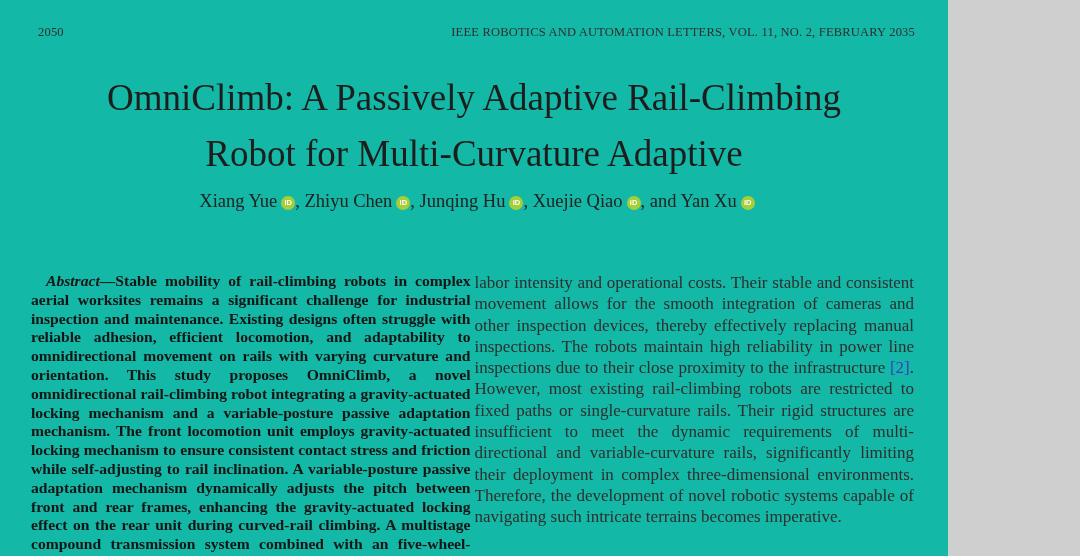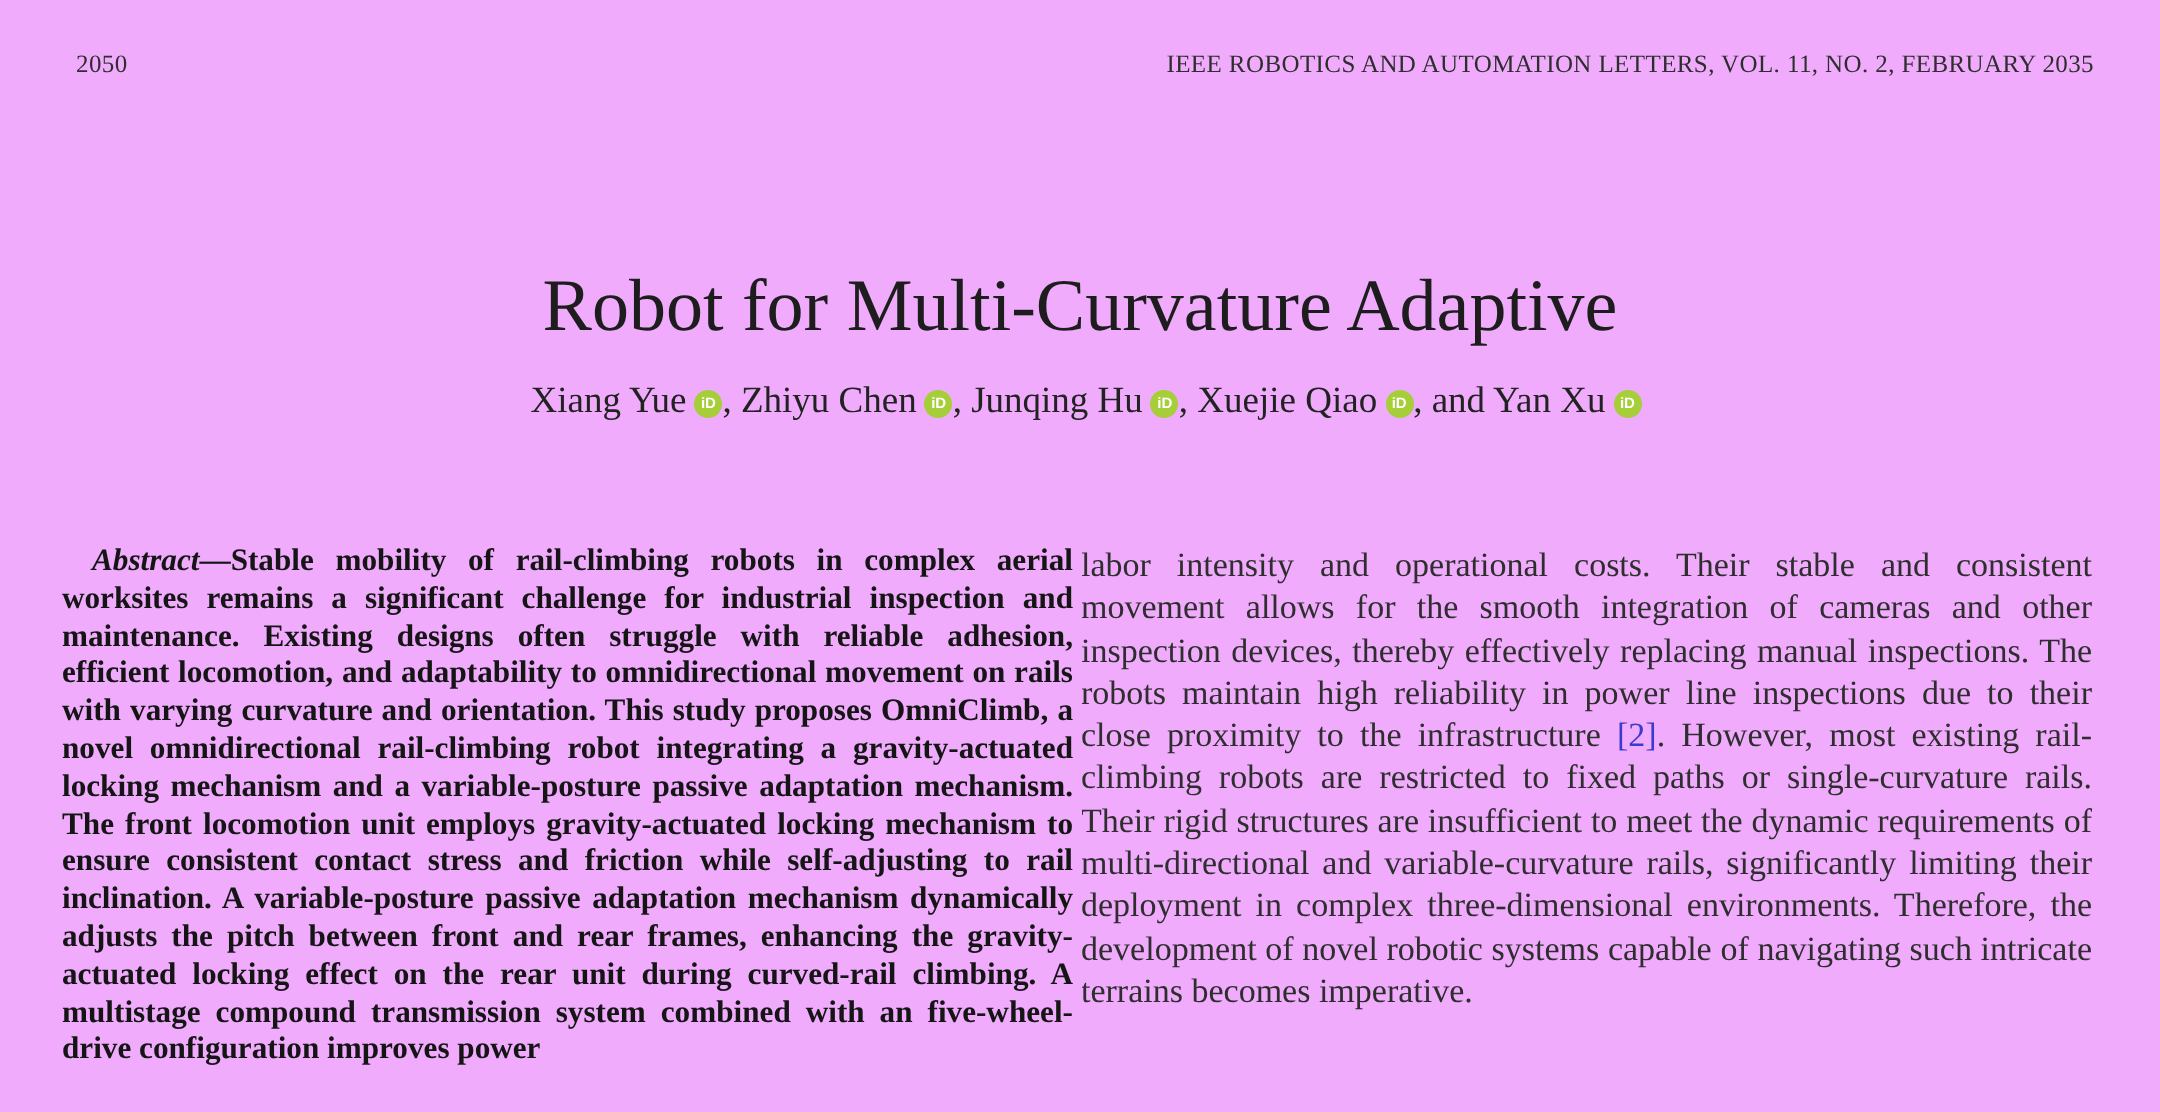--- a/index.html
+++ b/index.html
@@ -1,21 +1,21 @@
 <!DOCTYPE html>
 <html lang="en"><head>
 <meta charset="utf-8">
 <style>
   * { margin: 0; padding: 0; box-sizing: border-box; }
   html, body { background: #cfcfcf; }
   .page {
     position: relative;
-    width: 1080px;
+    width: 948px;
     height: 556px;
-    background: #f0abfc;
+    background: #14b8a6;
     overflow: hidden;
     font-family: "Liberation Serif", serif;
   }
   
   .running-head {
     position: absolute;
     top: 25px; left: 38px; right: 33px;
     display: flex;
     justify-content: space-between;
     align-items: baseline;
@@ -92,21 +92,21 @@
 <body>
 
 <div class="page">
 
   <div class="running-head">
     <span>2050</span>
     <span>IEEE ROBOTICS AND AUTOMATION LETTERS, VOL. 11, NO. 2, FEBRUARY 2035</span>
   </div>
 
   <h1 class="paper-title">
-    <br>
+    <span>OmniClimb: A Passively Adaptive Rail-Climbing</span><br>
     <span>Robot for Multi-Curvature Adaptive</span>
   </h1>
 
   <div class="author-line">
     <span class="author"><span>Xiang Yue</span><span class="orcid" style="background-color: rgb(166, 206, 57);">iD</span><span class="author-sep">, </span></span><span class="author"><span>Zhiyu Chen</span><span class="orcid" style="background-color: rgb(166, 206, 57);">iD</span><span class="author-sep">, </span></span><span class="author"><span>Junqing Hu</span><span class="orcid" style="background-color: rgb(166, 206, 57);">iD</span><span class="author-sep">, </span></span><span class="author"><span>Xuejie Qiao</span><span class="orcid" style="background-color: rgb(166, 206, 57);">iD</span><span class="author-sep">, and </span></span><span class="author"><span>Yan Xu</span><span class="orcid" style="background-color: rgb(166, 206, 57);">iD</span></span>
   </div>
 
   <div class="columns">
     <div class="col">
       <p class="abstract-par"><span class="abstract-label">Abstract</span><span>—</span><span>Stable mobility of rail-climbing robots in complex aerial worksites remains a significant challenge for industrial inspection and maintenance. Existing designs often struggle with reliable adhesion, efficient locomotion, and adaptability to omnidirectional movement on rails with varying curvature and orientation. This study proposes OmniClimb, a novel omnidirectional rail-climbing robot integrating a gravity-actuated locking mechanism and a variable-posture passive adaptation mechanism. The front locomotion unit employs gravity-actuated locking mechanism to ensure consistent contact stress and friction while self-adjusting to rail inclination. A variable-posture passive adaptation mechanism dynamically adjusts the pitch between front and rear frames, enhancing the gravity-actuated locking effect on the rear unit during curved-rail climbing. A multistage compound transmission system combined with an five-wheel-drive configuration improves power</span></p>

